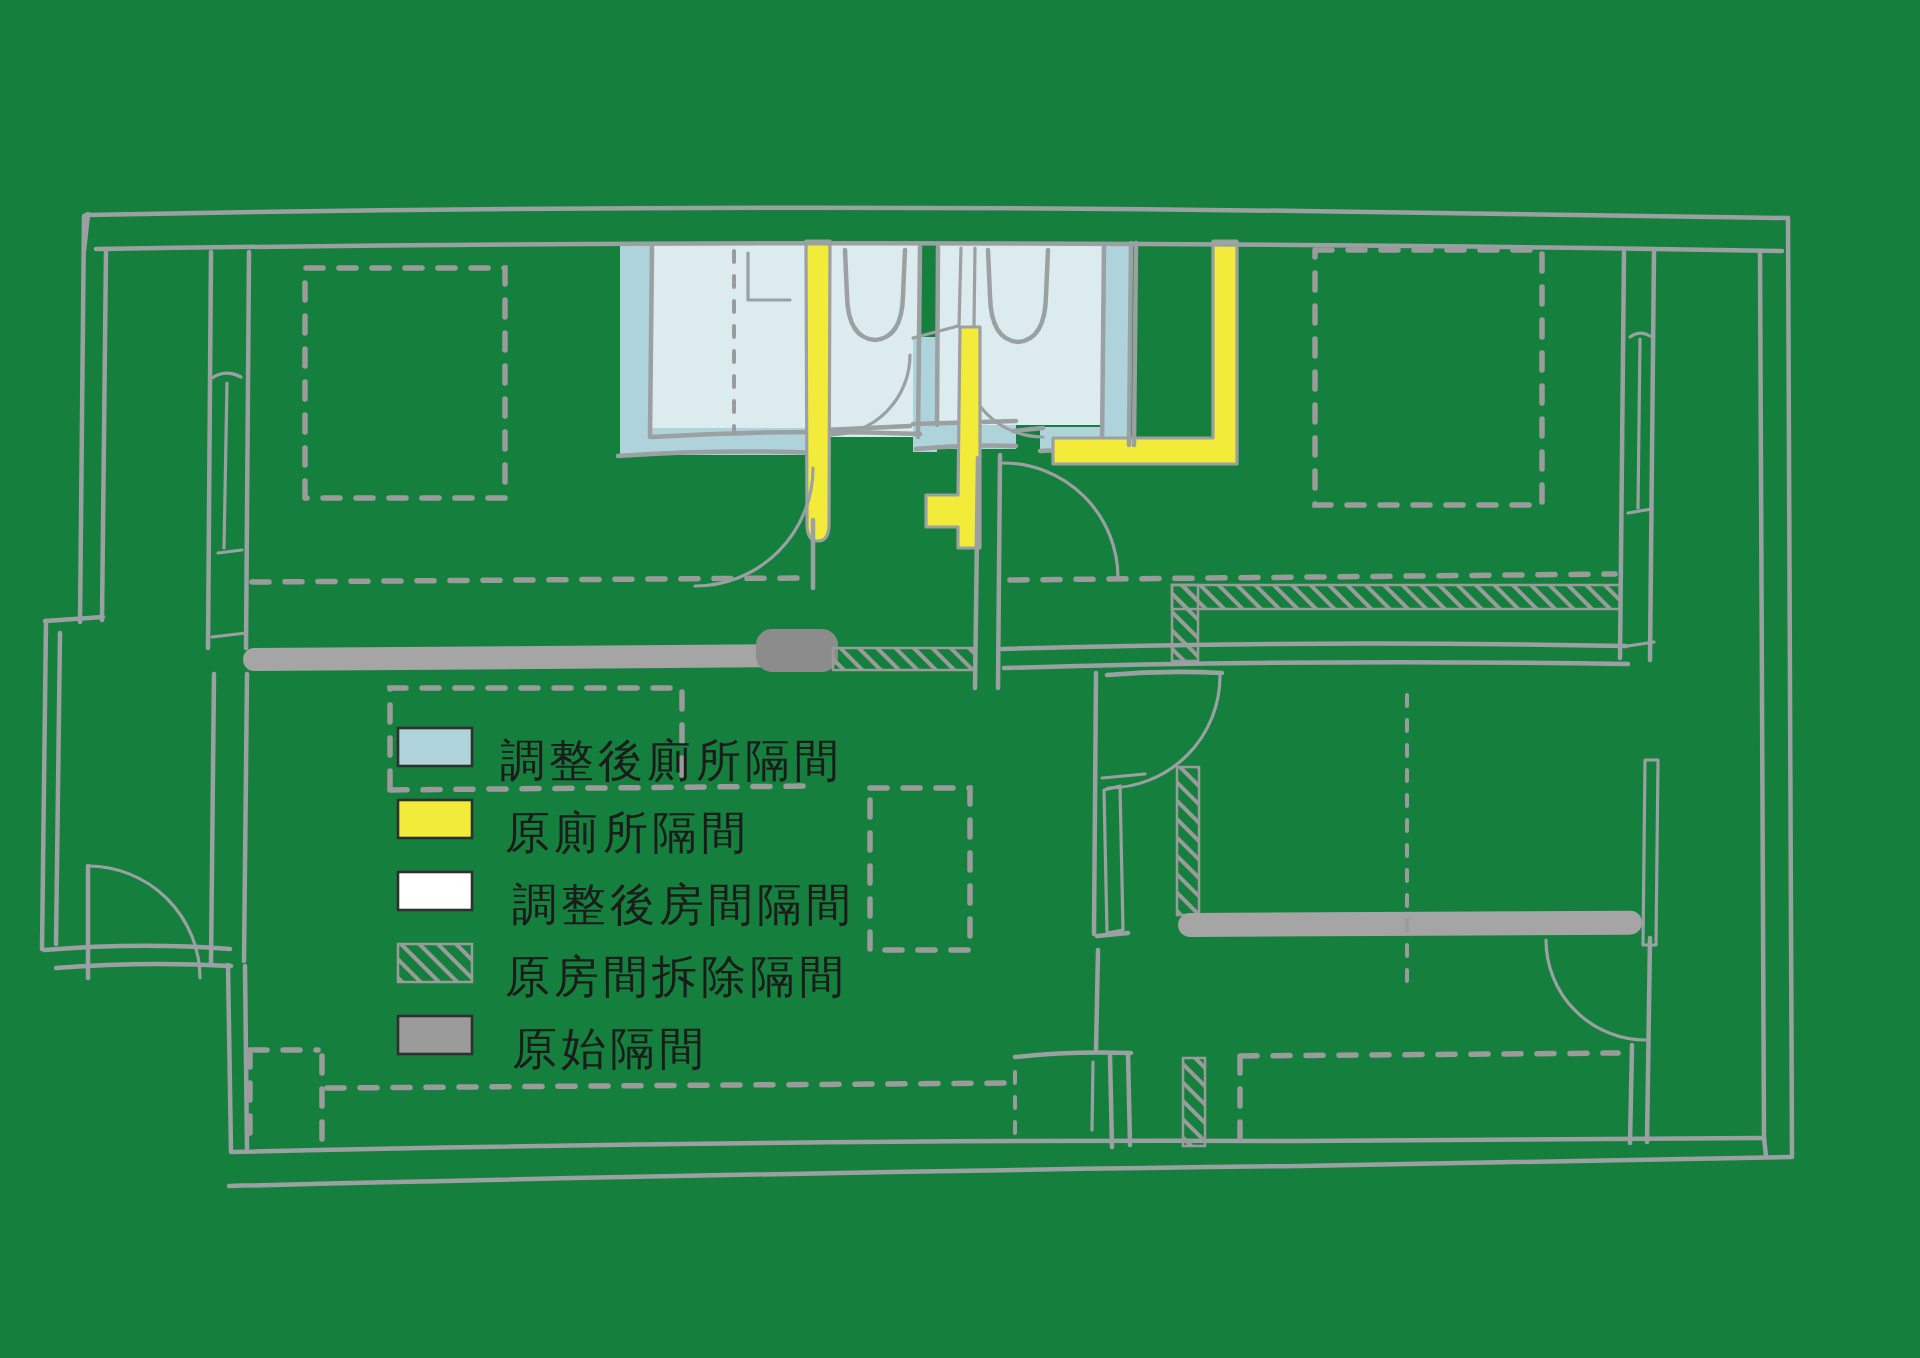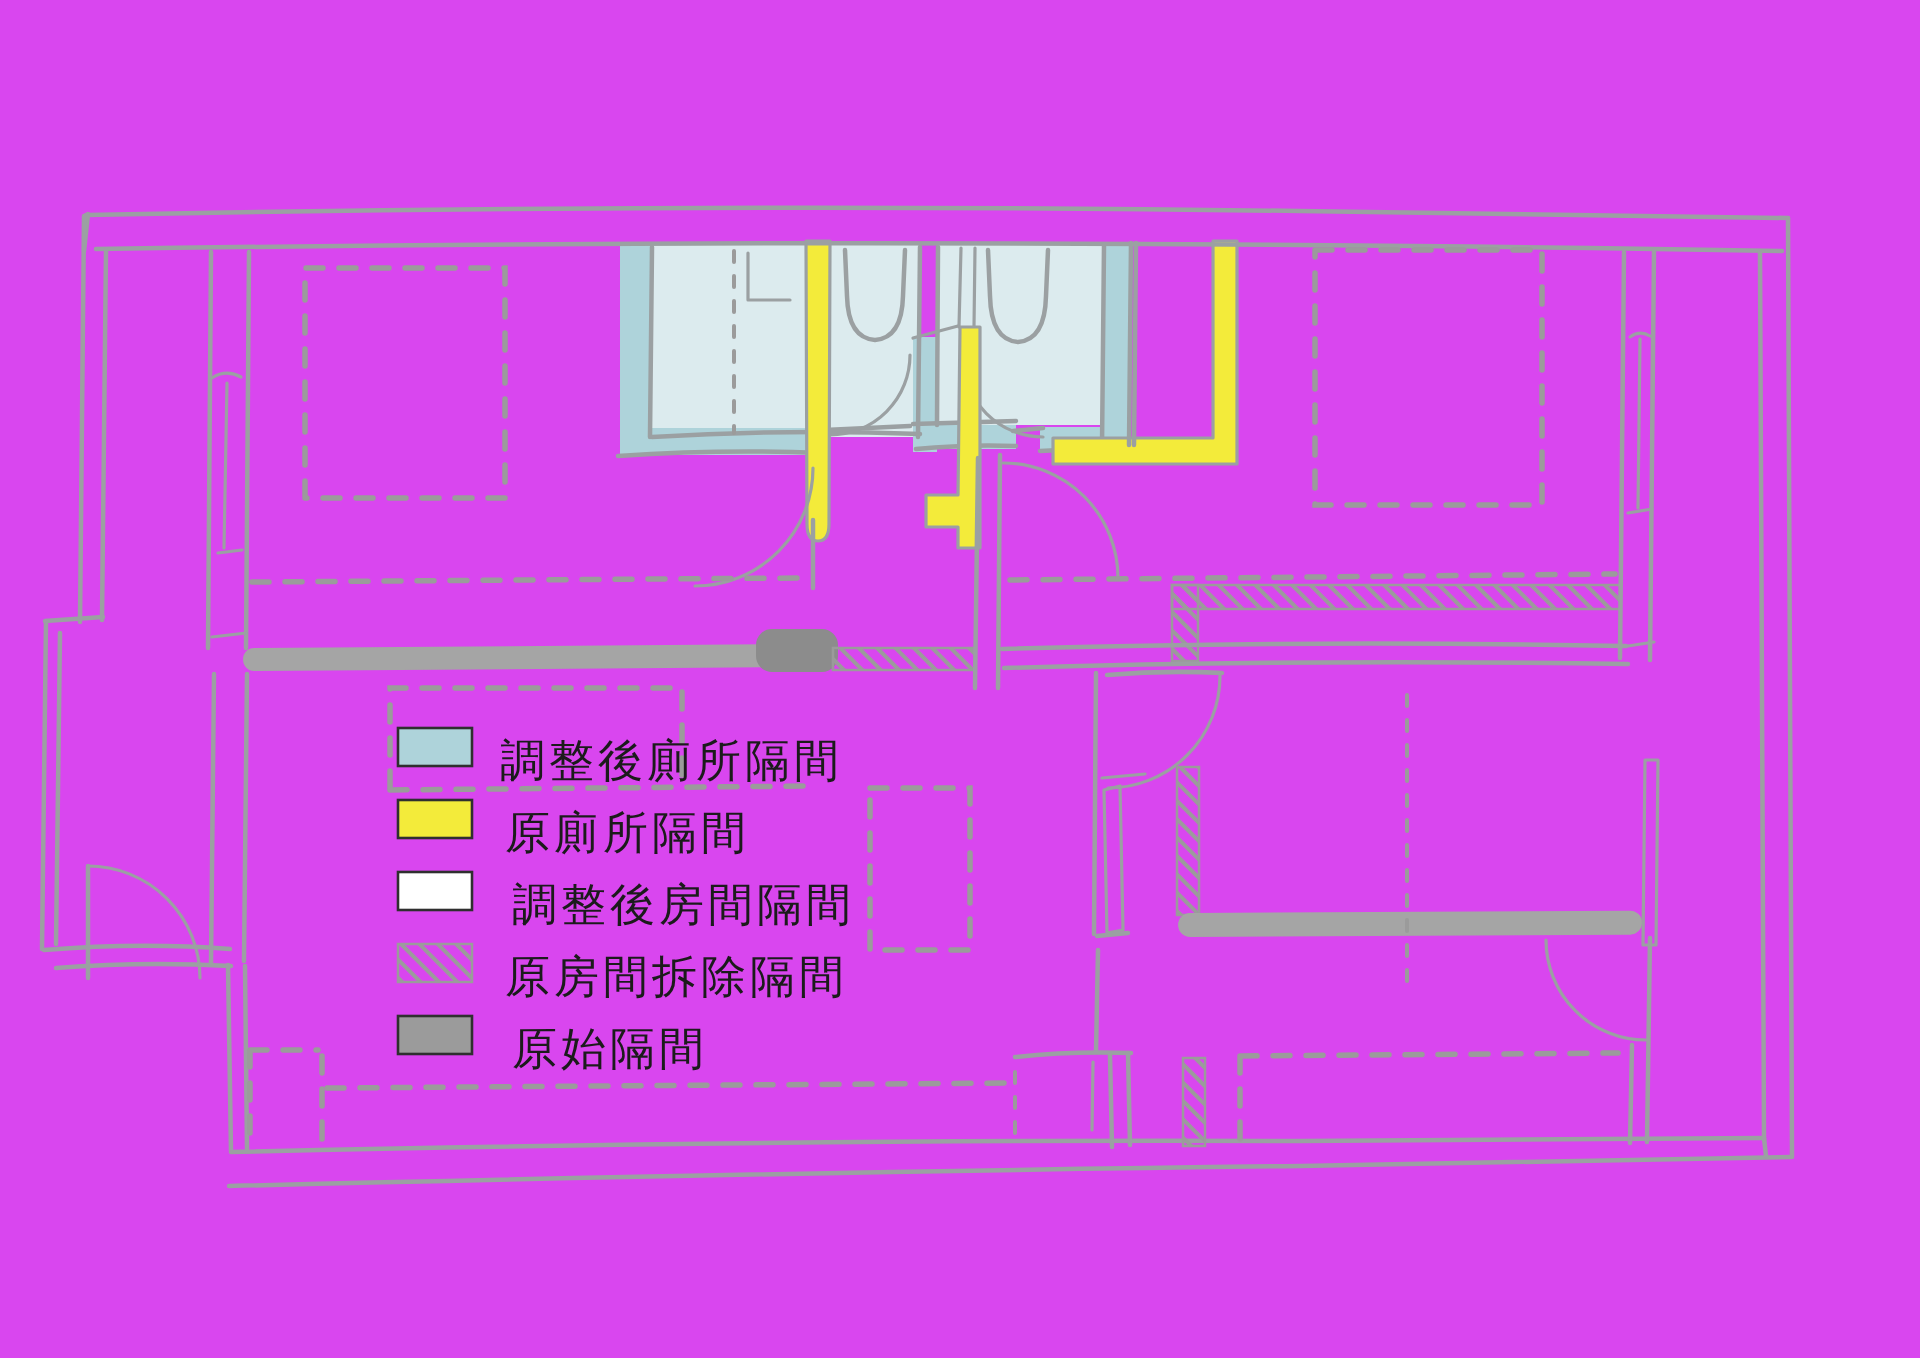--- a/index.html
+++ b/index.html
@@ -1,16 +1,16 @@
 <!DOCTYPE html>
 <html><head>
 <meta charset="utf-8">
 <style>
   html,body{margin:0;padding:0;background:#ffffff;}
-  .stage{position:relative;width:1920px;height:1358px;background:#d946ef;overflow:hidden;}
+  .stage{position:relative;width:1920px;height:1358px;background:#15803d;overflow:hidden;}
   svg{display:block;}
   .ln{stroke:#9ba0a2;stroke-width:4.5;fill:none;stroke-linecap:round;stroke-linejoin:round;}
   .ln2{stroke:#9ba0a2;stroke-width:3.2;fill:none;stroke-linecap:round;stroke-linejoin:round;}
   .dash{stroke:#9b9b9b;stroke-width:5.5;fill:none;stroke-linecap:round;stroke-dasharray:17 16;}
   .dash2{stroke:#9b9b9b;stroke-width:4;fill:none;stroke-linecap:round;stroke-dasharray:11 14;}
   .hatchbox{stroke:#9b9b9b;stroke-width:2.5;}
   .yel{stroke:#9ba0a2;stroke-width:3.2;stroke-linejoin:round;}
   .swatch{stroke:#2f2f2f;stroke-width:2.6;}
   .label{font-family:"DejaVu Sans","Liberation Sans",sans-serif;font-size:45px;letter-spacing:4px;fill:#1b1b1b;font-weight:500;}
 </style>

